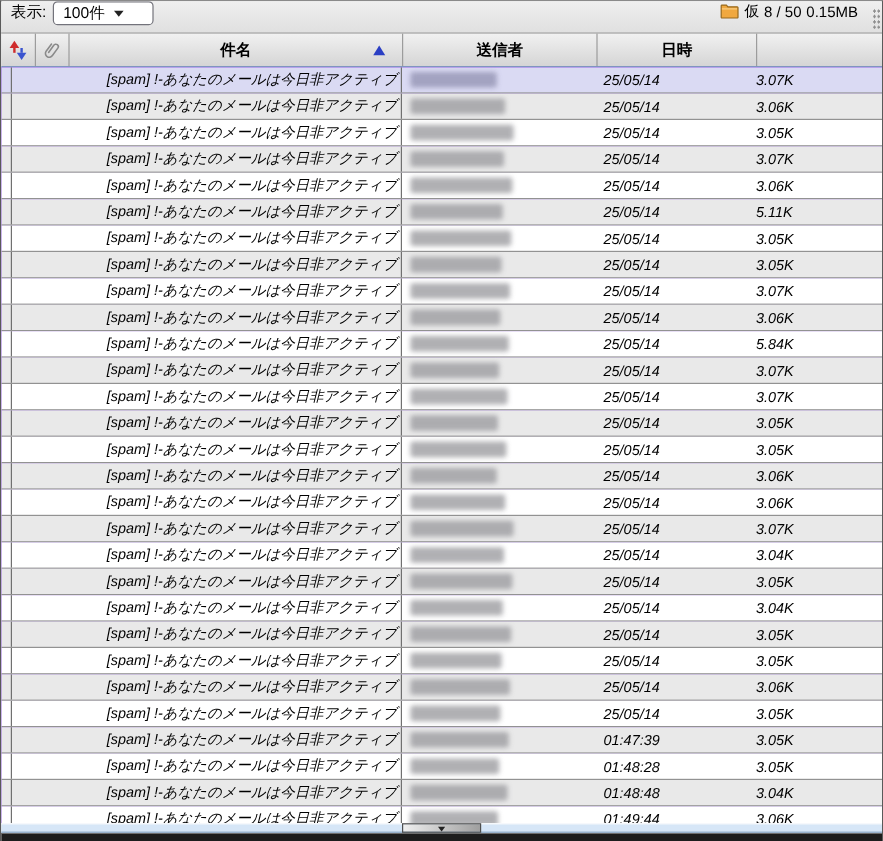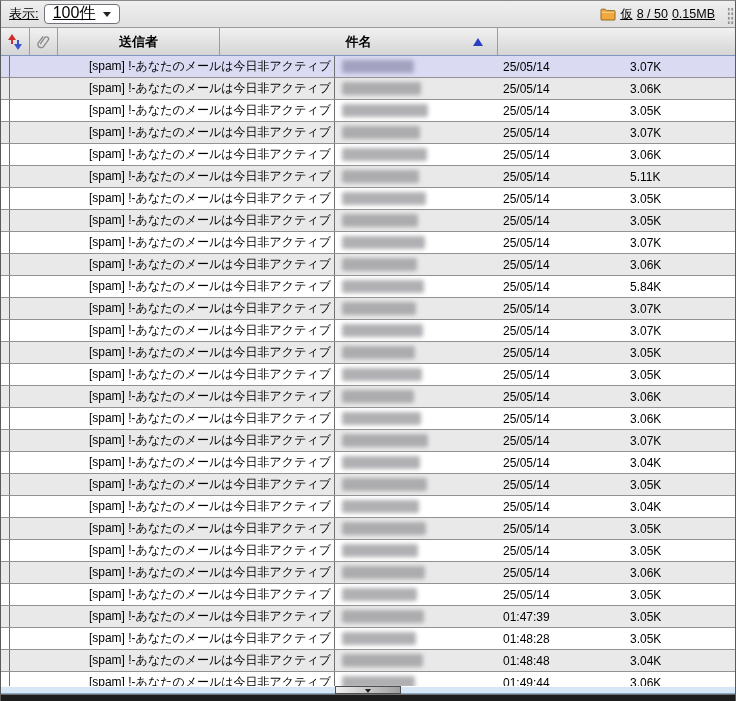--- a/index.html
+++ b/index.html
@@ -7,27 +7,27 @@
   body { font-family:"Liberation Sans","DejaVu Sans",sans-serif; color:#000; }
   .window {
     width:736px; height:701px; position:relative; overflow:hidden;
     border-left:1px solid #5a5a5a; border-right:1px solid #5a5a5a; border-top:1px solid #8a8a8a;
     background:#fff;
   }
   
   .toolbar {
     height:27px; background:linear-gradient(#efefef,#e0e0e0);
     border-bottom:1px solid #9b9b9b;
-    display:flex; align-items:center; padding:0 10px 0 8px; position:relative;text-decoration:underline;
+    display:flex; align-items:flex-start; padding:0 10px 0 8px; position:relative;
   }
   .toolbar .lbl { font-size:13px; margin-right:5px; }
   .selectbox {
     display:inline-flex; align-items:center; gap:8px;
     background:#fff; border:1px solid #73737b; border-radius:4px;
-    height:20px; padding:0 8px 1px 8px; font-size:16px; cursor:default;
+    height:20px; padding:0 24px 1px 8px; font-size:13px; cursor:default;
   }
   .chev-down { width:0; height:0; border:4px solid transparent; border-bottom:none; border-top:5px solid #222; margin-top:2px; }
   .toolbar .spacer { flex:1; }
   .folder-status { display:flex; align-items:center; gap:4px; font-size:12.5px; margin-right:10px; }
   .folder-status svg { display:block; }
   .grip {
     position:absolute; right:1px; top:6px; width:7px; height:17px;
     background-image:radial-gradient(#8f8f8f 1px, transparent 1.1px);
     background-size:3.5px 4.5px; background-position:0 0;
   }
@@ -44,21 +44,21 @@
   .h-date    { width:133px; }
   .h-size    { flex:1; border-right:none; }
   .tri-up { width:0; height:0; border-left:5px solid transparent; border-right:5px solid transparent; border-bottom:8px solid #2b3fc4; position:absolute; right:14px; top:10px; }
   
   .sorticon { position:relative; width:16px; height:16px; display:inline-block; }
   .sa-up   { position:absolute; left:1px; top:0;  width:0; height:0; border:4px solid transparent; border-top:none; border-bottom:6px solid #cf2c2c; }
   .sa-stem-up { position:absolute; left:4px; top:6px; width:2px; height:4px; background:#cf2c2c; }
   .sa-down { position:absolute; right:1px; bottom:0; width:0; height:0; border:4px solid transparent; border-bottom:none; border-top:6px solid #3a54cf; }
   .sa-stem-down { position:absolute; right:4px; bottom:6px; width:2px; height:4px; background:#3a54cf; }
   
-  .rows { height:630px; overflow:hidden; background:#6d28d9; }
+  .rows { height:630px; overflow:hidden; background:#6d28d9;font-style:italic; }
   .row { height:22px; display:flex; align-items:center; border-bottom:1px solid #929292; background:#fff; }
   .row.alt { background:#e9e9e9; }
   .row.selected { background:#dadaf3; }
   .c-gutter  { width:9px; height:100%; border-right:1px solid #707070; }
   .c-subject { width:325px; height:100%; border-right:1px solid #707070;
                display:flex; align-items:center; justify-content:flex-end;
                padding-right:3px; font-size:12px; white-space:nowrap; overflow:hidden; }
   .c-sender  { width:162px; height:100%; display:flex; align-items:center; }
   .blur { display:block; height:13px; background:#9d9da1; border-radius:2px; margin-left:7px; filter:blur(2px); opacity:.8; }
   .selected .blur { background:#9595b4; }
@@ -108,27 +108,30 @@
           <span class="sa-stem-up"></span>
         <span class="sa-down"></span>
           <span class="sa-stem-down"></span>
       </span>
     </div>
     <div class="hcell h-attach">
       <svg width="15" height="16" viewBox="0 0 16 16">
         <path d="M4.8 9.8 L9.4 3.4 a2.2 2.2 0 0 1 3.6 2.6 L8.2 12.6 a3.4 3.4 0 0 1 -5.6 -3.9 L7.4 2.4" fill="none" stroke="#8a8a8a" stroke-width="1.4" stroke-linecap="round"></path>
       </svg>
     </div>
-    <div class="hcell h-sender">
-      <span>送信者</span>
-    </div>
     <div class="hcell h-subject">
       <span>件名</span>
       <span class="tri-up"></span>
     </div>
+    <div class="hcell h-sender">
+      <span>送信者</span>
+    </div>
+    <div class="hcell h-date">
+      <span>日時</span>
+    </div>
   </div>
 
   <div class="rows">
       <div class="row selected">
         <div class="c-gutter"></div>
         <div class="c-subject">[spam] !-あなたのメールは今日非アクティブ</div>
         <div class="c-sender">
           <span class="blur" style="width:72px"></span>
         </div>
         <div class="c-date">25/05/14</div>

